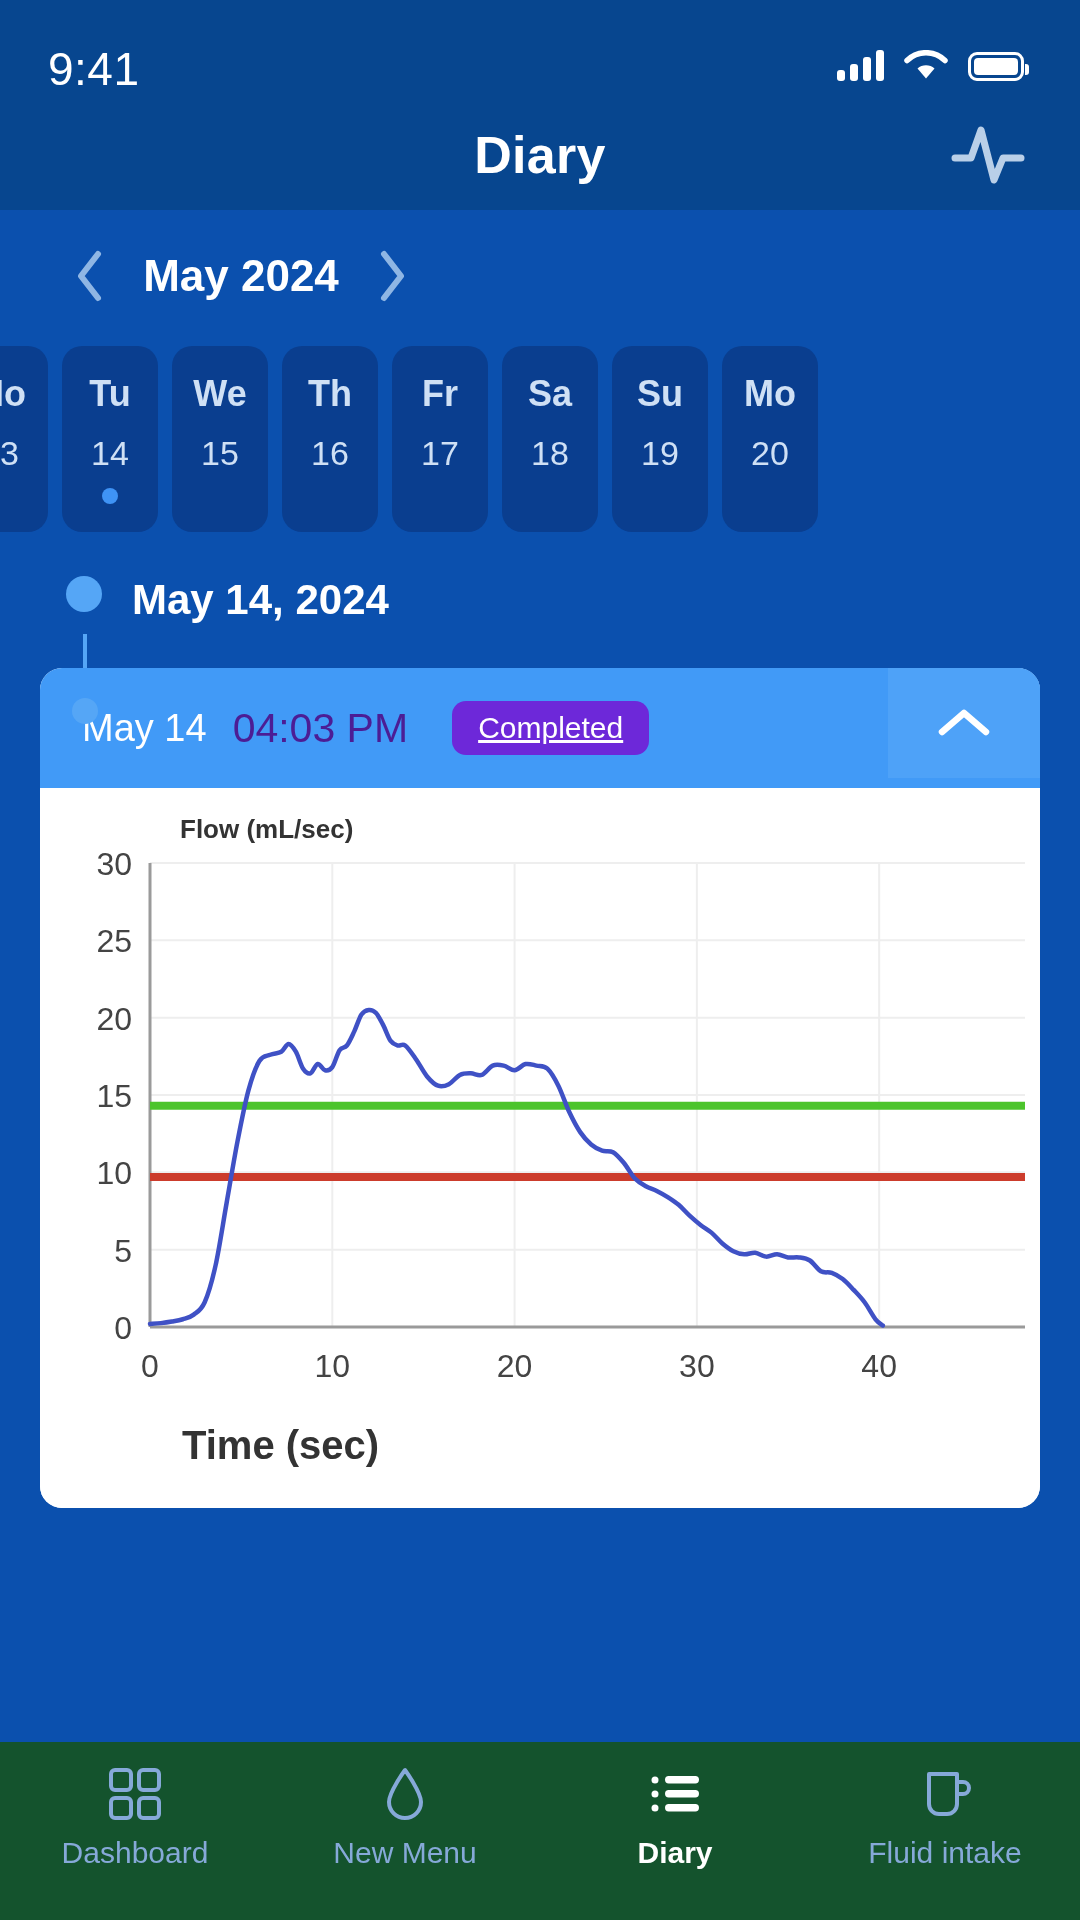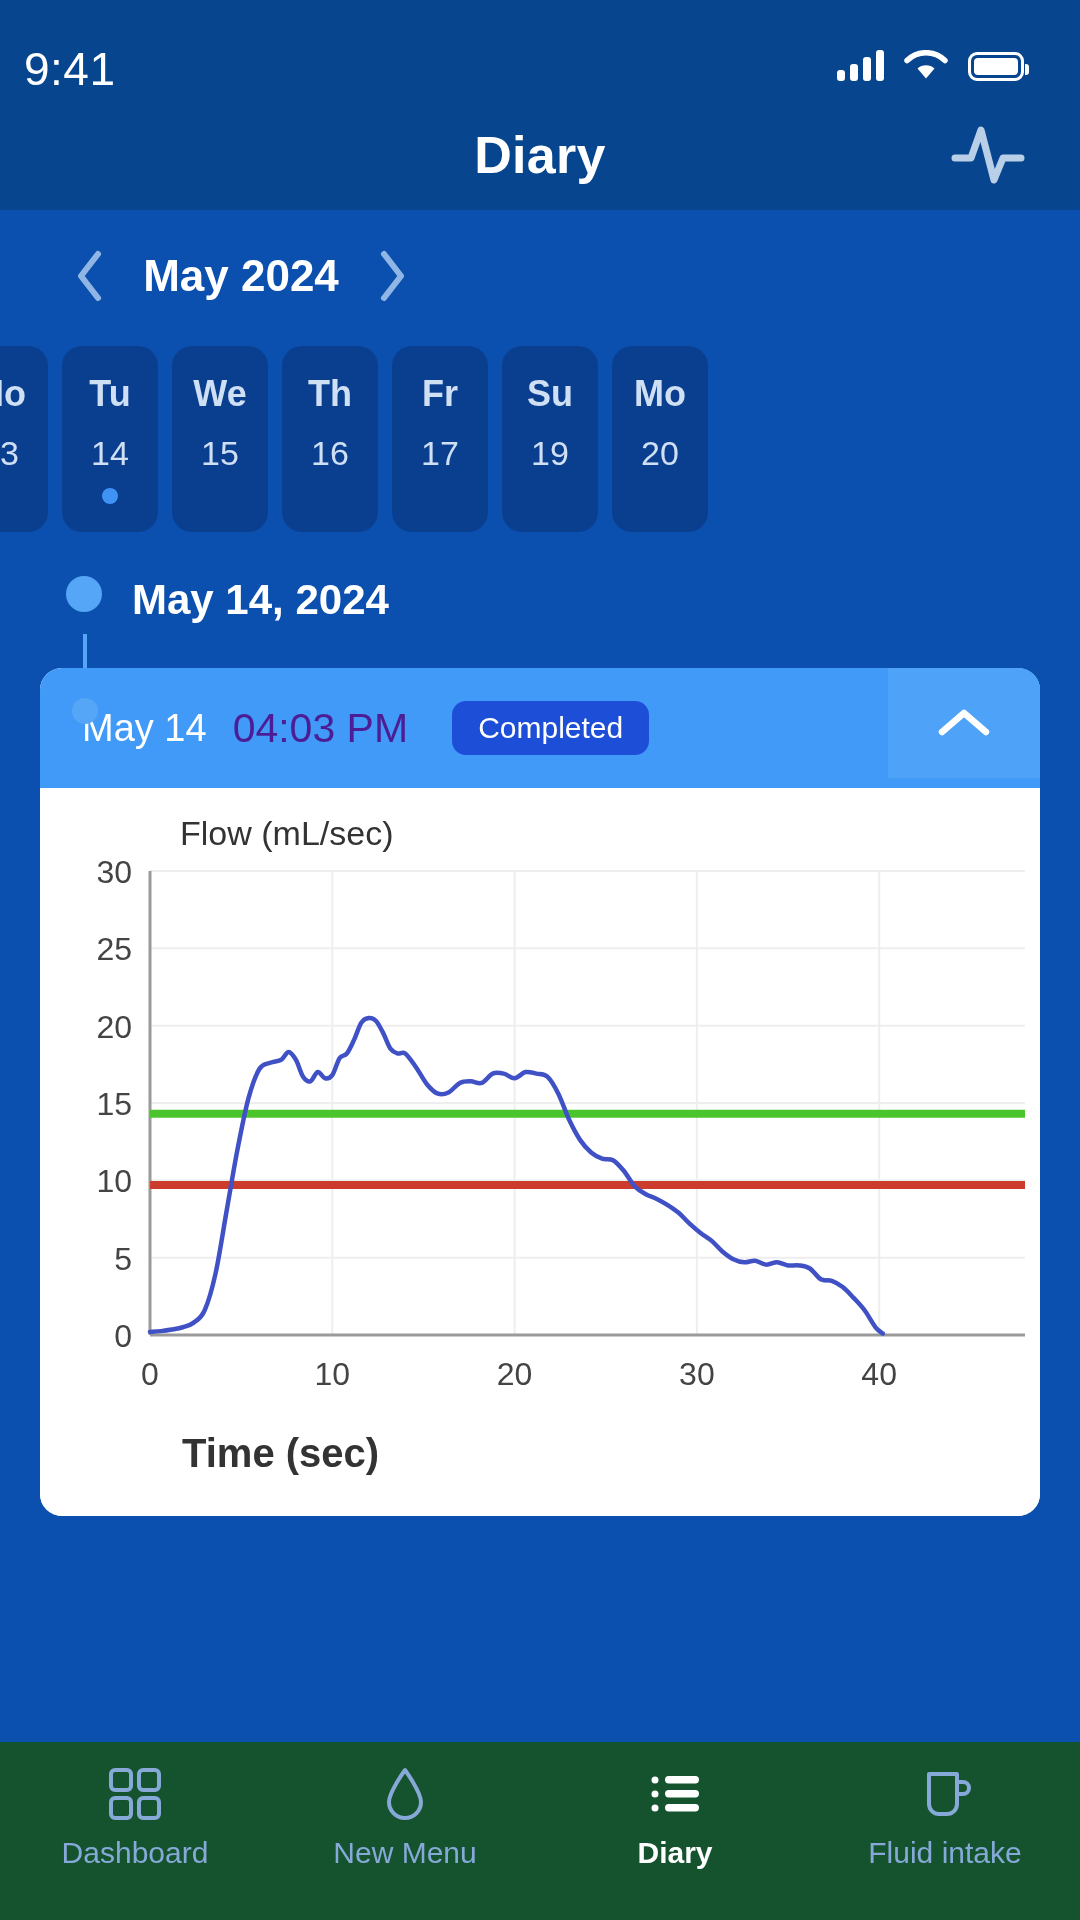--- a/index.html
+++ b/index.html
@@ -8,21 +8,21 @@
     font-family:"Liberation Sans", sans-serif;
     background:#0b50ae;
     overflow:hidden;
     position:relative;
   }
 
   
   .statusbar{
     height:210px; background:#07468f;
     display:flex; align-items:flex-start; justify-content:space-between;
-    padding:46px 56px 0 24px;
+    padding:46px 56px 0 48px;
     position:relative;
     gap:16px;
   }
   .clock{ color:#fff; font-size:46px; font-weight:400; letter-spacing:.5px; line-height:1;}
   .status-right{ display:flex; align-items:center; gap:20px; margin-top:4px;}
   .bars{ display:flex; align-items:flex-end; gap:5px; height:30px;}
   .bars i{ display:block; width:8px; background:#fff; border-radius:3px;}
   .bars i:nth-child(1){height:11px}
   .bars i:nth-child(2){height:17px}
   .bars i:nth-child(3){height:24px}
@@ -98,32 +98,32 @@
   .card{
     margin:18px 40px 0 40px;border-radius:22px;overflow:hidden;background:#fff;
     position:relative;
   }
   .card-head{
     background:#419af7;display:flex;align-items:center;height:120px;position:relative;
   }
   .card-head .ch-date{color:#fff;font-size:38px;font-weight:400;margin-left:42px;}
   .card-head .ch-time{color:#4c1d95;font-size:41px;font-weight:400;margin-left:26px;}
   .badge{
-    margin-left:44px;background:#1d4ed8;color:#fff;font-size:30px;font-weight:400;
-    padding:12px 26px;border-radius:14px;line-height:1;
+    margin-left:44px;background:#6d28d9;color:#fff;font-size:30px;font-weight:400;
+    padding:12px 26px;border-radius:14px;line-height:1;text-decoration:underline;
   }
   .chev-btn{
     position:absolute;right:0;top:0;height:110px;width:152px;background:#4ea2f8;
     display:flex;align-items:center;justify-content:center;
   }
 
   
   .chart-body{background:#fff;padding:26px 0 40px 0;}
   .chart-title{
-    color:#333;font-size:34px;font-weight:400;margin-left:140px;margin-bottom:4px;
+    color:#333;font-size:26px;font-weight:700;margin-left:140px;margin-bottom:4px;
   }
   .chart-wrap{position:relative;width:100%;height:560px;}
   .chart-wrap svg{display:block;width:100%;height:100%;}
   .xlabel{
     color:#333;font-size:40px;font-weight:700;margin-left:142px;margin-top:14px;
   }
 
   
   .tabbar{
     position:absolute;left:0;bottom:0;width:1080px;height:178px;background:#14532d;
@@ -195,20 +195,24 @@
     <span class="dow">We</span>
     <span class="dnum">15</span>
   </div>
   <div class="daycell">
     <span class="dow">Th</span>
     <span class="dnum">16</span>
   </div>
   <div class="daycell">
     <span class="dow">Fr</span>
     <span class="dnum">17</span>
+  </div>
+  <div class="daycell">
+    <span class="dow">Sa</span>
+    <span class="dnum">18</span>
   </div>
   <div class="daycell">
     <span class="dow">Su</span>
     <span class="dnum">19</span>
   </div>
   <div class="daycell">
     <span class="dow">Mo</span>
     <span class="dnum">20</span>
   </div>
 </div>

